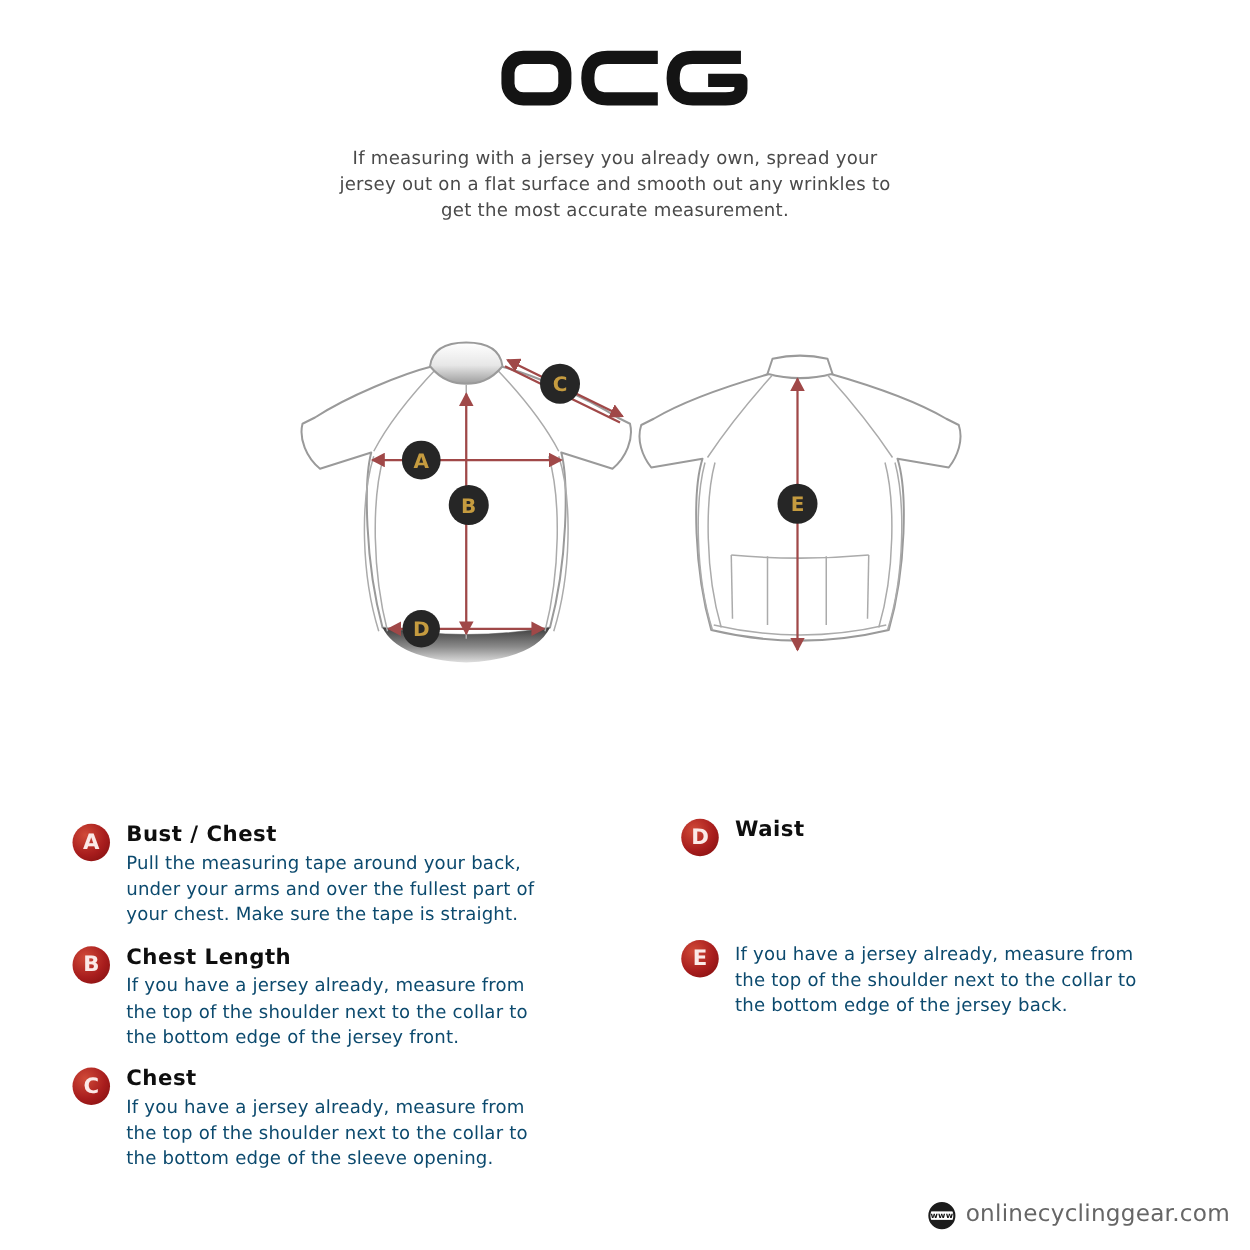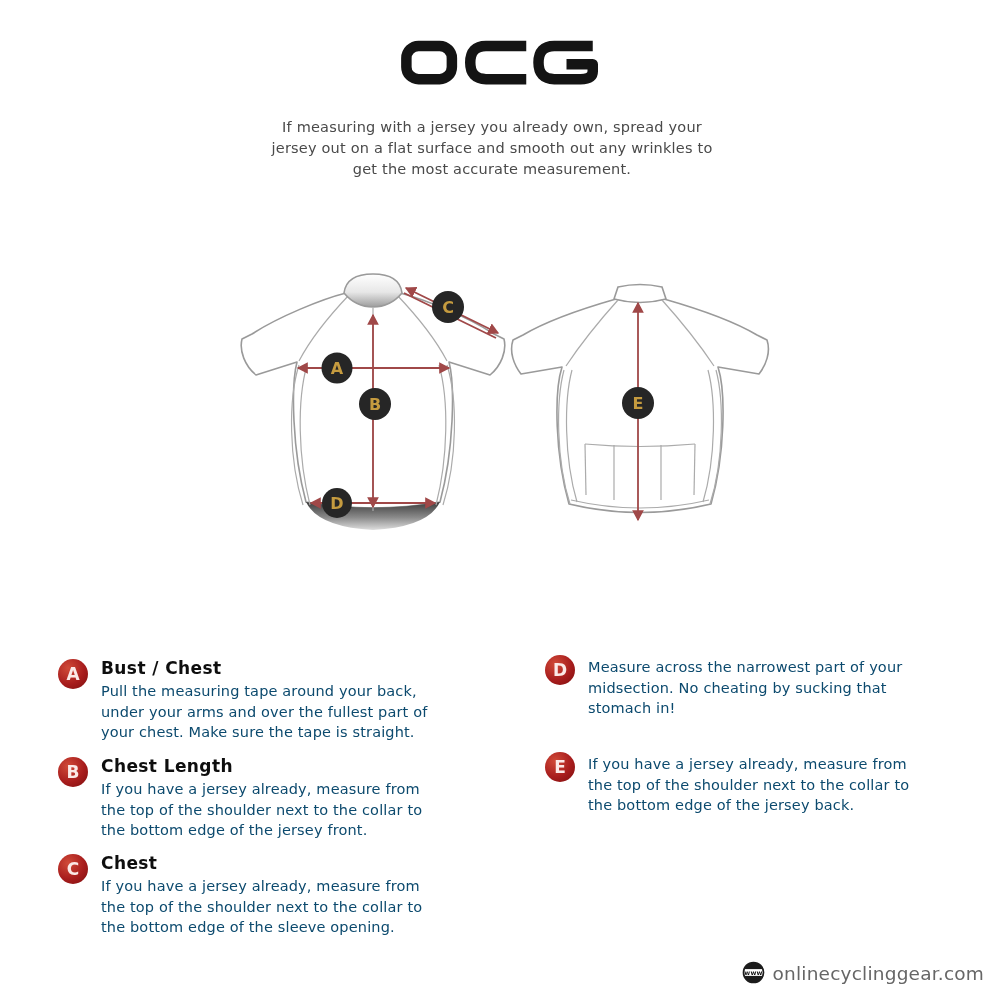--- a/index.html
+++ b/index.html
@@ -39,21 +39,21 @@
   .legend-text h3 {
     margin:0; font-size:17px; font-weight:bold; color:#0e0e0e; letter-spacing:.4px;
   }
   .legend-text p {
     margin:3px 0 0 0; font-size:14.5px; line-height:1.42; color:#0c4a6e;
     white-space:pre-line; letter-spacing:.15px;
   }
   
   .footer {
     position:absolute; right:16px; bottom:16px;
-    display:flex; align-items:flex-end; gap:8px;
+    display:flex; align-items:flex-start; gap:8px;
     font-size:18.5px; color:#666; letter-spacing:.2px;
   }
 </style>
 </head>
 <body>
 
 <div class="page">
 
   <div class="logo-wrap" aria-label="OCG">
     <svg width="200" height="49" viewBox="0 0 228 56">
@@ -201,23 +201,21 @@
       <h3>Chest</h3>
       <p>If you have a jersey already, measure from
 the top of the shoulder next to the collar to
 the bottom edge of the sleeve opening.</p>
     </div>
   </div>
 
   <div class="legend-item" style="top:654px; left:545px; width:440px;">
     <div class="badge">D</div>
     <div class="legend-text">
-      <p>Measure across the narrowest part of your
-midsection. No cheating by sucking that
-stomach in!</p>
+      <h3>Waist</h3>
     </div>
   </div>
 
   <div class="legend-item" style="top:751px; left:545px; width:440px;">
     <div class="badge">E</div>
     <div class="legend-text">
       <p>If you have a jersey already, measure from
 the top of the shoulder next to the collar to
 the bottom edge of the jersey back.</p>
     </div>

